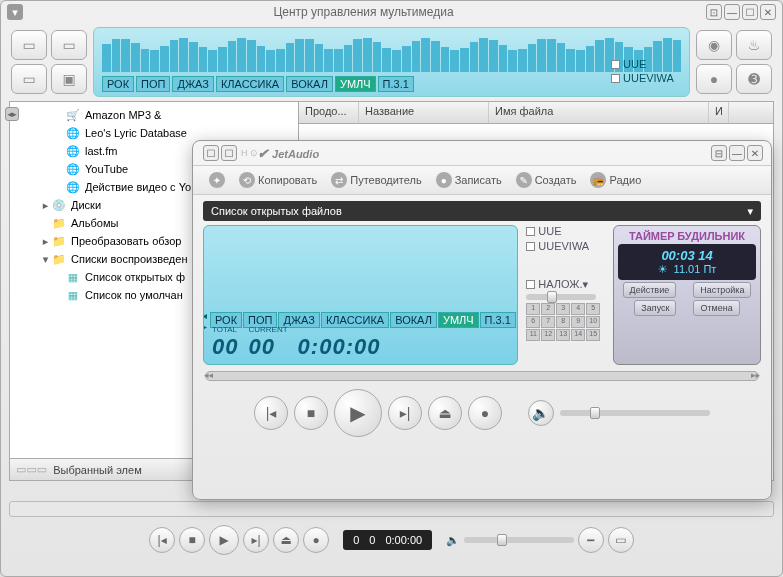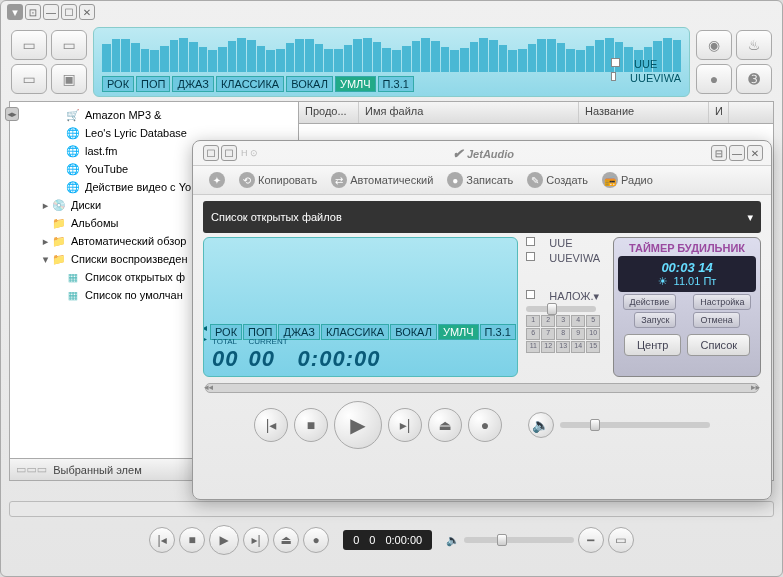--- a/index.html
+++ b/index.html
@@ -44,42 +44,42 @@
 .bottom-player { height:42px; display:flex; align-items:center; justify-content:center; gap:4px; padding:0 10px; }
 .pbtn { width:26px; height:26px; border:1px solid #aaa; border-radius:50%; background:linear-gradient(#fdfdfd,#e0e0e0); display:flex; align-items:center; justify-content:center; color:#666; font-size:12px; }
 .pbtn.lg { width:30px; height:30px; }
 .counter-box { background:#222; color:#fff; padding:4px 10px; border-radius:3px; display:flex; gap:10px; margin:0 10px; }
 .vol-slider { width:110px; height:6px; background:#ccc; border-radius:3px; position:relative; }
 .vol-thumb { position:absolute; left:30%; top:-3px; width:10px; height:12px; background:linear-gradient(#fff,#ccc); border:1px solid #999; border-radius:2px; }
 
 
 .player-win { position:absolute; left:192px; top:140px; width:580px; height:360px; background:linear-gradient(#f5f5f5,#e8e8e8); border:1px solid #999; border-radius:8px; box-shadow:0 4px 18px rgba(0,0,0,.3); }
 .player-title-bar { height:24px; display:flex; align-items:center; padding:0 8px; }
-.player-logo { flex:1; text-align:center; color:#888; font-style:italic; font-size:13px; font-weight:bold; }
+.player-logo { flex:1; color:#888; font-style:italic; font-size:13px; font-weight:bold; }
 .player-toolbar { height:30px; display:flex; align-items:center; gap:2px; padding:0 10px; border-top:1px solid #ccc; border-bottom:1px solid #ccc; background:linear-gradient(#f8f8f8,#e8e8e8); }
 .tool-btn { display:flex; align-items:center; gap:3px; padding:3px 6px; border-radius:4px; color:#555; }
 .tool-icon { width:16px; height:16px; border-radius:50%; background:#aaa; display:flex; align-items:center; justify-content:center; color:#fff; font-size:10px; }
-.playlist-bar { margin:6px 10px 4px; height:32px; background:#333; color:#fff; padding:3px 8px; border-radius:3px; display:flex; align-items:center; }
+.playlist-bar { margin:6px 10px 4px; height:20px; background:#333; color:#fff; padding:3px 8px; border-radius:3px; display:flex; align-items:center; }
 .obraz-row { display:flex; justify-content:flex-end; gap:10px; padding:0 14px 4px; font-size:10px; }
 .obraz-btn { color:#667; padding:2px 8px; border-radius:3px; }
 .obraz-btn.purple { background:#6a5a9a; color:#fff; }
 .player-mid { display:flex; padding:0 10px; gap:8px; }
 .lcd { width:320px; height:140px; border:1px solid #5bb; border-radius:6px; background:linear-gradient(#aee6f2,#7cd1e7); position:relative; overflow:hidden; }
 .lcd-top { position:absolute; top:4px; left:8px; right:8px; display:flex; justify-content:center; gap:4px; font-size:9px; }
 .lcd-chip { background:#2a8dc0; color:#fff; padding:1px 6px; border-radius:8px; font-weight:bold; }
 .lcd-chip.ghost { background:transparent; color:#056; border:1px solid #4ab; }
 .lcd-genre-row { position:absolute; top:86px; left:6px; right:6px; display:flex; gap:1px; font-size:8px; }
 .lcd-counters { position:absolute; bottom:4px; left:8px; right:8px; display:flex; gap:10px; align-items:flex-end; }
 .ctr { color:#0a5a78; }
 .ctr-lbl { font-size:8px; }
 .ctr-val { font-size:22px; font-style:italic; font-weight:bold; letter-spacing:1px; }
 .ctr-time { font-size:22px; }
 .lcd-arrows { position:absolute; top:84px; left:-2px; width:12px; color:#067; font-size:10px; }
 .side-controls { width:80px; display:flex; flex-direction:column; gap:3px; font-size:8px; color:#556; }
-.chk-row { display:flex; align-items:flex-start; gap:14px; }
+.chk-row { display:flex; align-items:center; gap:3px; }
 .mini-chk { width:9px; height:9px; border:1px solid #888; background:#fff; }
 .num-grid { display:grid; grid-template-columns:repeat(5,14px); gap:1px; }
 .num-cell { height:12px; background:#d0d0d0; border:1px solid #aaa; font-size:7px; text-align:center; color:#667; }
 .timer-box { width:150px; height:140px; border:1px solid #888; border-radius:6px; background:linear-gradient(#dde,#bbc); display:flex; flex-direction:column; align-items:center; padding:4px; gap:2px; }
 .timer-hdr { font-size:9px; color:#445; font-weight:bold; }
 .timer-hdr span { color:#9a4aa0; }
 .clock { background:#223; color:#6df; padding:4px 8px; border-radius:4px; text-align:center; width:100%; }
 .clock-time { font-size:13px; font-weight:bold; font-style:italic; }
 .clock-date { font-size:9px; display:flex; justify-content:center; gap:6px; }
 .timer-btns { display:flex; gap:17px; }
@@ -92,20 +92,21 @@
 .player-controls { display:flex; align-items:center; justify-content:center; gap:6px; padding:4px 12px 8px; }
 .pcbtn { width:34px; height:34px; border:1px solid #aaa; border-radius:50%; background:radial-gradient(circle at 30% 30%,#fff,#d5d5d5); display:flex; align-items:center; justify-content:center; color:#666; font-size:14px; }
 .pcbtn.play { width:48px; height:48px; font-size:20px; }
 </style>
 </head>
 <body>
 
 <div class="main-win">
   <div class="main-title-bar">
     <div class="title-dd-icon">▾</div>
+    <div class="main-title">Центр управления мультимедиа</div>
     <div class="win-btn">⊡</div>
     <div class="win-btn">—</div>
     <div class="win-btn">☐</div>
     <div class="win-btn">✕</div>
   </div>
 
   <div class="top-panel">
     <div class="mode-grid">
       <div class="mode-btn">▭</div>
       <div class="mode-btn">▭</div>
@@ -239,21 +240,21 @@
             <span>Диски</span>
           </div>
           <div class="tree-item ind1">
             <span class="tree-expand"></span>
             <span class="tree-icon folder">📁</span>
             <span>Альбомы</span>
           </div>
           <div class="tree-item ind1">
             <span class="tree-expand">▸</span>
             <span class="tree-icon folder">📁</span>
-            <span>Автоматический обзор</span>
+            <span>Преобразовать обзор</span>
           </div>
           <div class="tree-item ind1">
             <span class="tree-expand">▾</span>
             <span class="tree-icon folder">📁</span>
             <span>Списки воспроизведен</span>
           </div>
           <div class="tree-item ind2">
             <span class="tree-expand"></span>
             <span class="tree-icon playlist">▦</span>
             <span>Список открытых ф</span>
@@ -265,22 +266,22 @@
           </div>
         </div>
       <div class="tree-footer">
         <span style="margin-right:6px;color:#aaa">▭▭▭</span>
         <span>Выбранный элем</span>
       </div>
     </div>
     <div class="list-panel">
       <div class="list-header" id="list-header">
           <div class="list-col" style="width: 60px;">Продо...</div>
+          <div class="list-col" style="width: 130px;">Название</div>
           <div class="list-col" style="width: 220px;">Имя файла</div>
-          <div class="list-col" style="width: 130px;">Название</div>
           <div class="list-col" style="width: 20px;">И</div>
         </div>
     </div>
   </div>
 
   <div class="bottom-scroll short">
       <div class="scroll-thumb"></div>
     </div>
   <div class="bottom-scroll"></div>
 
@@ -319,21 +320,21 @@
   <div class="player-toolbar" id="player-toolbar">
     <div class="tool-btn">
         <span class="tool-icon">✦</span>
       </div>
   <div class="tool-btn">
         <span class="tool-icon">⟲</span>
         <span>Копировать</span>
       </div>
       <div class="tool-btn">
         <span class="tool-icon">⇄</span>
-        <span>Автоматический</span>
+        <span>Путеводитель</span>
       </div>
       <div class="tool-btn">
         <span class="tool-icon">●</span>
         <span>Записать</span>
       </div>
       <div class="tool-btn">
         <span class="tool-icon">✎</span>
         <span>Создать</span>
       </div>
       <div class="tool-btn">
@@ -421,24 +422,20 @@
           </div>
       </div>
       <div class="timer-btns">
         <div class="tbtn">Действие</div>
         <div class="tbtn">Настройка</div>
       </div>
       <div class="timer-btns">
         <div class="tbtn">Запуск</div>
         <div class="tbtn">Отмена</div>
       </div>
-      <div class="big-btns">
-        <div class="big-btn">Центр</div>
-        <div class="big-btn">Список</div>
-      </div>
     </div>
   </div>
 
   <div class="player-seek">
     <span class="seek-l">◂◂</span>
       <span class="seek-r">▸▸</span>
   </div>
 
   <div class="player-controls">
     <div class="pcbtn">|◂</div>

